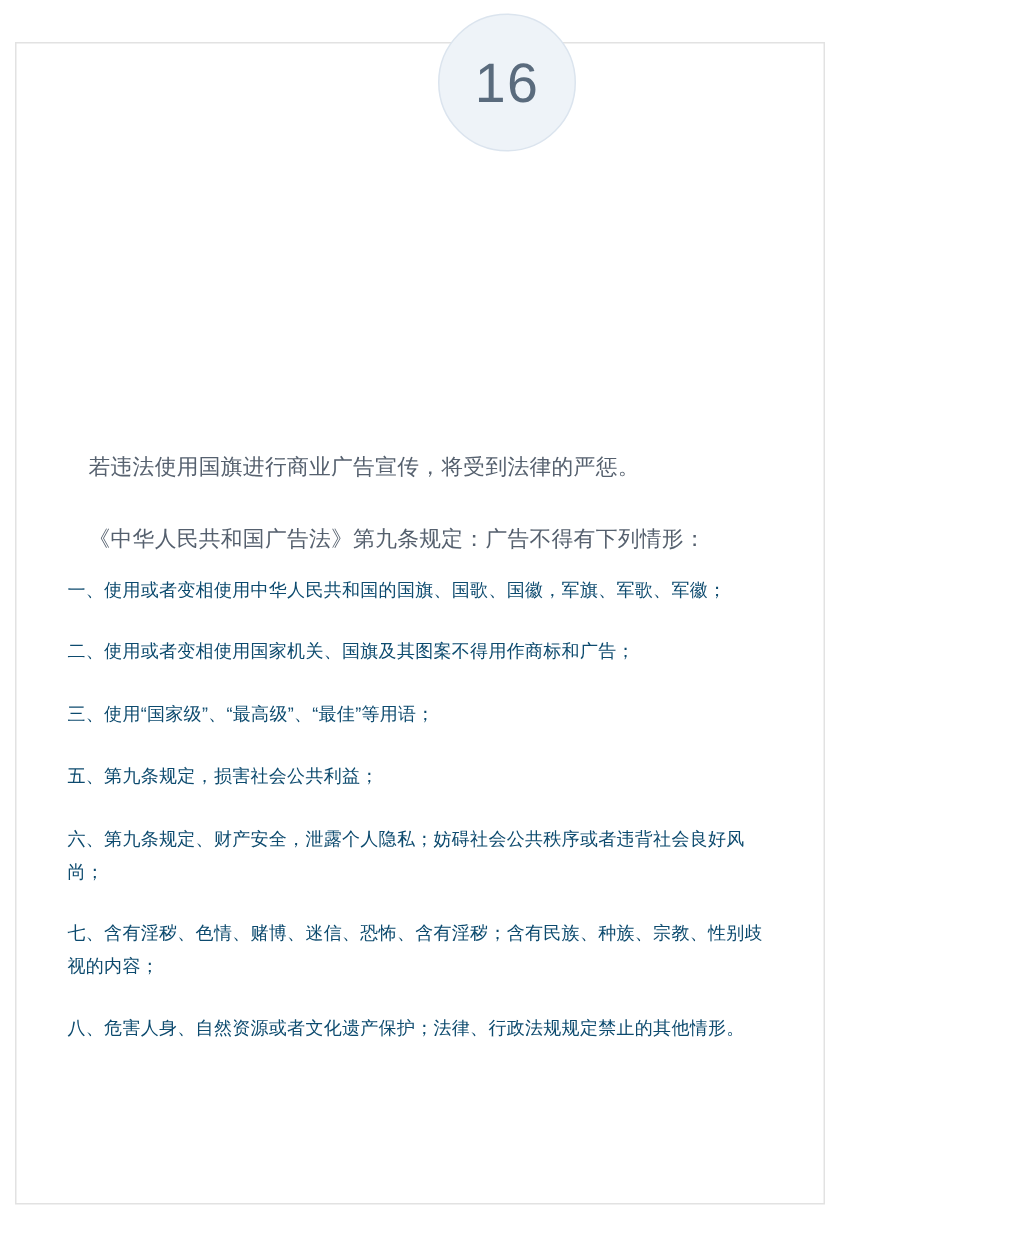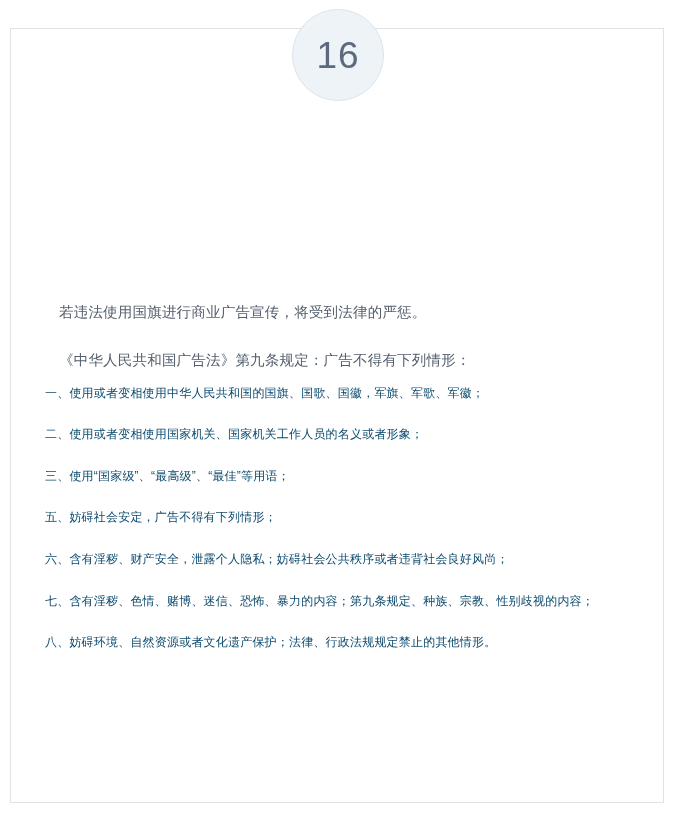--- a/index.html
+++ b/index.html
@@ -11,21 +11,21 @@
     width: 676px;
     height: 831px;
     font-family: "Liberation Sans", sans-serif;
     position: relative;
     overflow: hidden;
   }
   .page {
     position: absolute;
     left: 10px;
     top: 28px;
-    width: 654px;
+    width: 540px;
     height: 775px;
     border: 1px solid #e2e2e2;
     box-sizing: border-box;
     background: #ffffff;
   }
   .badge {
     position: absolute;
     left: 292px;
     top: 9px;
     width: 92px;
@@ -84,25 +84,25 @@
 </style>
 </head>
 <body>
 
 <div class="page">
   <div class="content">
     <p class="para indent">若违法使用国旗进行商业广告宣传，将受到法律的严惩。</p>
     <p class="para indent gap-lg">《中华人民共和国广告法》第九条规定：广告不得有下列情形：</p>
     <ul class="list">
       <li class="list-item">一、使用或者变相使用中华人民共和国的国旗、国歌、国徽，军旗、军歌、军徽；</li>
-      <li class="list-item">二、使用或者变相使用国家机关、国家机关工作人员的名义或者形象；</li>
+      <li class="list-item">二、使用或者变相使用国家机关、国旗及其图案不得用作商标和广告；</li>
       <li class="list-item">三、使用“国家级”、“最高级”、“最佳”等用语；</li>
-      <li class="list-item">五、妨碍社会安定，广告不得有下列情形；</li>
-      <li class="list-item">六、含有淫秽、财产安全，泄露个人隐私；妨碍社会公共秩序或者违背社会良好风尚；</li>
-      <li class="list-item">七、含有淫秽、色情、赌博、迷信、恐怖、暴力的内容；第九条规定、种族、宗教、性别歧视的内容；</li>
-      <li class="list-item">八、妨碍环境、自然资源或者文化遗产保护；法律、行政法规规定禁止的其他情形。</li>
+      <li class="list-item">五、第九条规定，损害社会公共利益；</li>
+      <li class="list-item">六、第九条规定、财产安全，泄露个人隐私；妨碍社会公共秩序或者违背社会良好风尚；</li>
+      <li class="list-item">七、含有淫秽、色情、赌博、迷信、恐怖、含有淫秽；含有民族、种族、宗教、性别歧视的内容；</li>
+      <li class="list-item">八、危害人身、自然资源或者文化遗产保护；法律、行政法规规定禁止的其他情形。</li>
     </ul>
   </div>
 </div>
 
 <div class="badge">
   <span class="badge-num">16</span>
 </div>
 
 </body></html>

